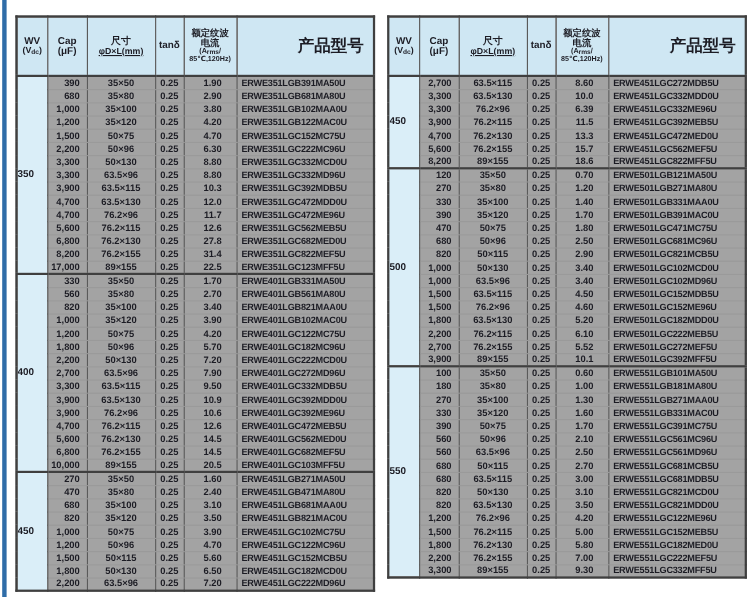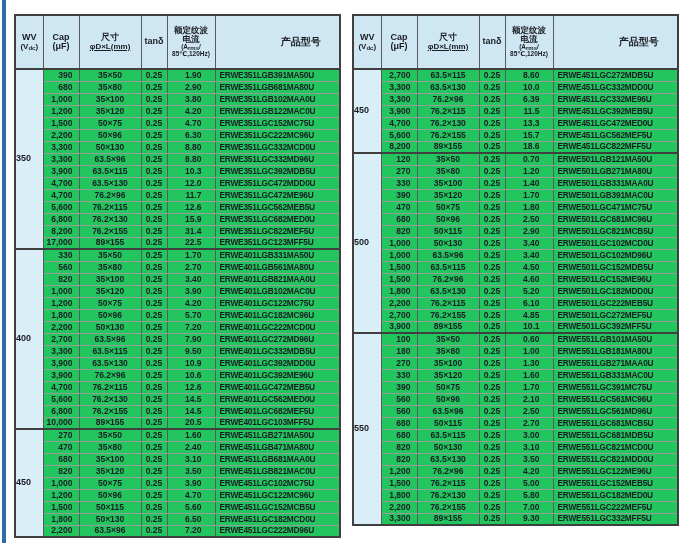--- a/index.html
+++ b/index.html
@@ -10,33 +10,33 @@
     --grid-h:#9a9a9a;
     --grid-v:#5a5a5a;
     --text:#1c1c24;
   }
   *{margin:0;padding:0;box-sizing:border-box;}
   html,body{width:685px;height:543px;background:#ffffff;overflow:hidden;
     font-family:"Liberation Sans","DejaVu Sans",sans-serif;color:var(--text);}
   .page{position:relative;width:685px;height:543px;background:#fff;}
   .accent-bar{position:absolute;left:2px;top:0;width:4px;height:543px;background:var(--accent-bar);}
   table.spec-table{position:absolute;top:14px;width:325px;border-collapse:collapse;
-    table-layout:fixed;border:2px solid var(--heavy-line);background:#22c55e;}
+    table-layout:fixed;border:2px solid var(--heavy-line);background:#a3a3a3;}
   table.spec-table.left{left:14px;}
   table.spec-table.right{left:352px;}
   th,td{border-left:1px solid var(--grid-v);border-right:1px solid var(--grid-v);
     border-top:1px solid var(--grid-h);border-bottom:1px solid var(--grid-h);
     font-weight:bold;line-height:1.05;overflow:hidden;white-space:nowrap;}
   thead th{height:54px;background:var(--header-bg);text-align:center;vertical-align:middle;
     font-size:9px;border-bottom:2px solid var(--heavy-line);}
   thead th .sub-line{font-size:8px;}
   thead th.size-h .line2{font-size:8px;text-decoration:underline;}
   thead th.ripple-h{font-size:8.5px;}
   thead th.ripple-h .tiny{font-size:6.5px;font-weight:bold;}
-  thead th.product-h{font-size:10px;padding-left:47px;}
+  thead th.product-h{font-size:15px;padding-left:47px;}
   sub{font-size:6px;vertical-align:-1px;}
   tbody td{height:12px;font-size:8.5px;vertical-align:middle;}
   td.wv-cell{background:var(--group-bg);text-align:left;font-size:9px;vertical-align:middle;}
   td.cap-cell{text-align:right;padding-right:6px;}
   td.size-cell{text-align:center;}
   td.tand-cell{text-align:center;}
   td.ripple-cell{text-align:right;padding-right:13px;}
   td.model-cell{text-align:left;padding-left:4px;font-size:8.3px;letter-spacing:-0.2px;}
   tr.group-start td{border-top:2px solid var(--heavy-line);}
 </style>
@@ -166,21 +166,21 @@
           <td class="cap-cell">5,600</td>
           <td class="size-cell">76.2×115</td>
           <td class="tand-cell">0.25</td>
           <td class="ripple-cell">12.6</td>
           <td class="model-cell">ERWE351LGC562MEB5U</td>
         </tr>
         <tr>
           <td class="cap-cell">6,800</td>
           <td class="size-cell">76.2×130</td>
           <td class="tand-cell">0.25</td>
-          <td class="ripple-cell">15.9</td>
+          <td class="ripple-cell">27.8</td>
           <td class="model-cell">ERWE351LGC682MED0U</td>
         </tr>
         <tr>
           <td class="cap-cell">8,200</td>
           <td class="size-cell">76.2×155</td>
           <td class="tand-cell">0.25</td>
           <td class="ripple-cell">31.4</td>
           <td class="model-cell">ERWE351LGC822MEF5U</td>
         </tr>
         <tr>
@@ -540,21 +540,21 @@
           <td class="cap-cell">2,200</td>
           <td class="size-cell">76.2×115</td>
           <td class="tand-cell">0.25</td>
           <td class="ripple-cell">6.10</td>
           <td class="model-cell">ERWE501LGC222MEB5U</td>
         </tr>
         <tr>
           <td class="cap-cell">2,700</td>
           <td class="size-cell">76.2×155</td>
           <td class="tand-cell">0.25</td>
-          <td class="ripple-cell">4.85</td>
+          <td class="ripple-cell">5.52</td>
           <td class="model-cell">ERWE501LGC272MEF5U</td>
         </tr>
         <tr>
           <td class="cap-cell">3,900</td>
           <td class="size-cell">89×155</td>
           <td class="tand-cell">0.25</td>
           <td class="ripple-cell">10.1</td>
           <td class="model-cell">ERWE501LGC392MFF5U</td>
         </tr>
         <tr class="group-start">

